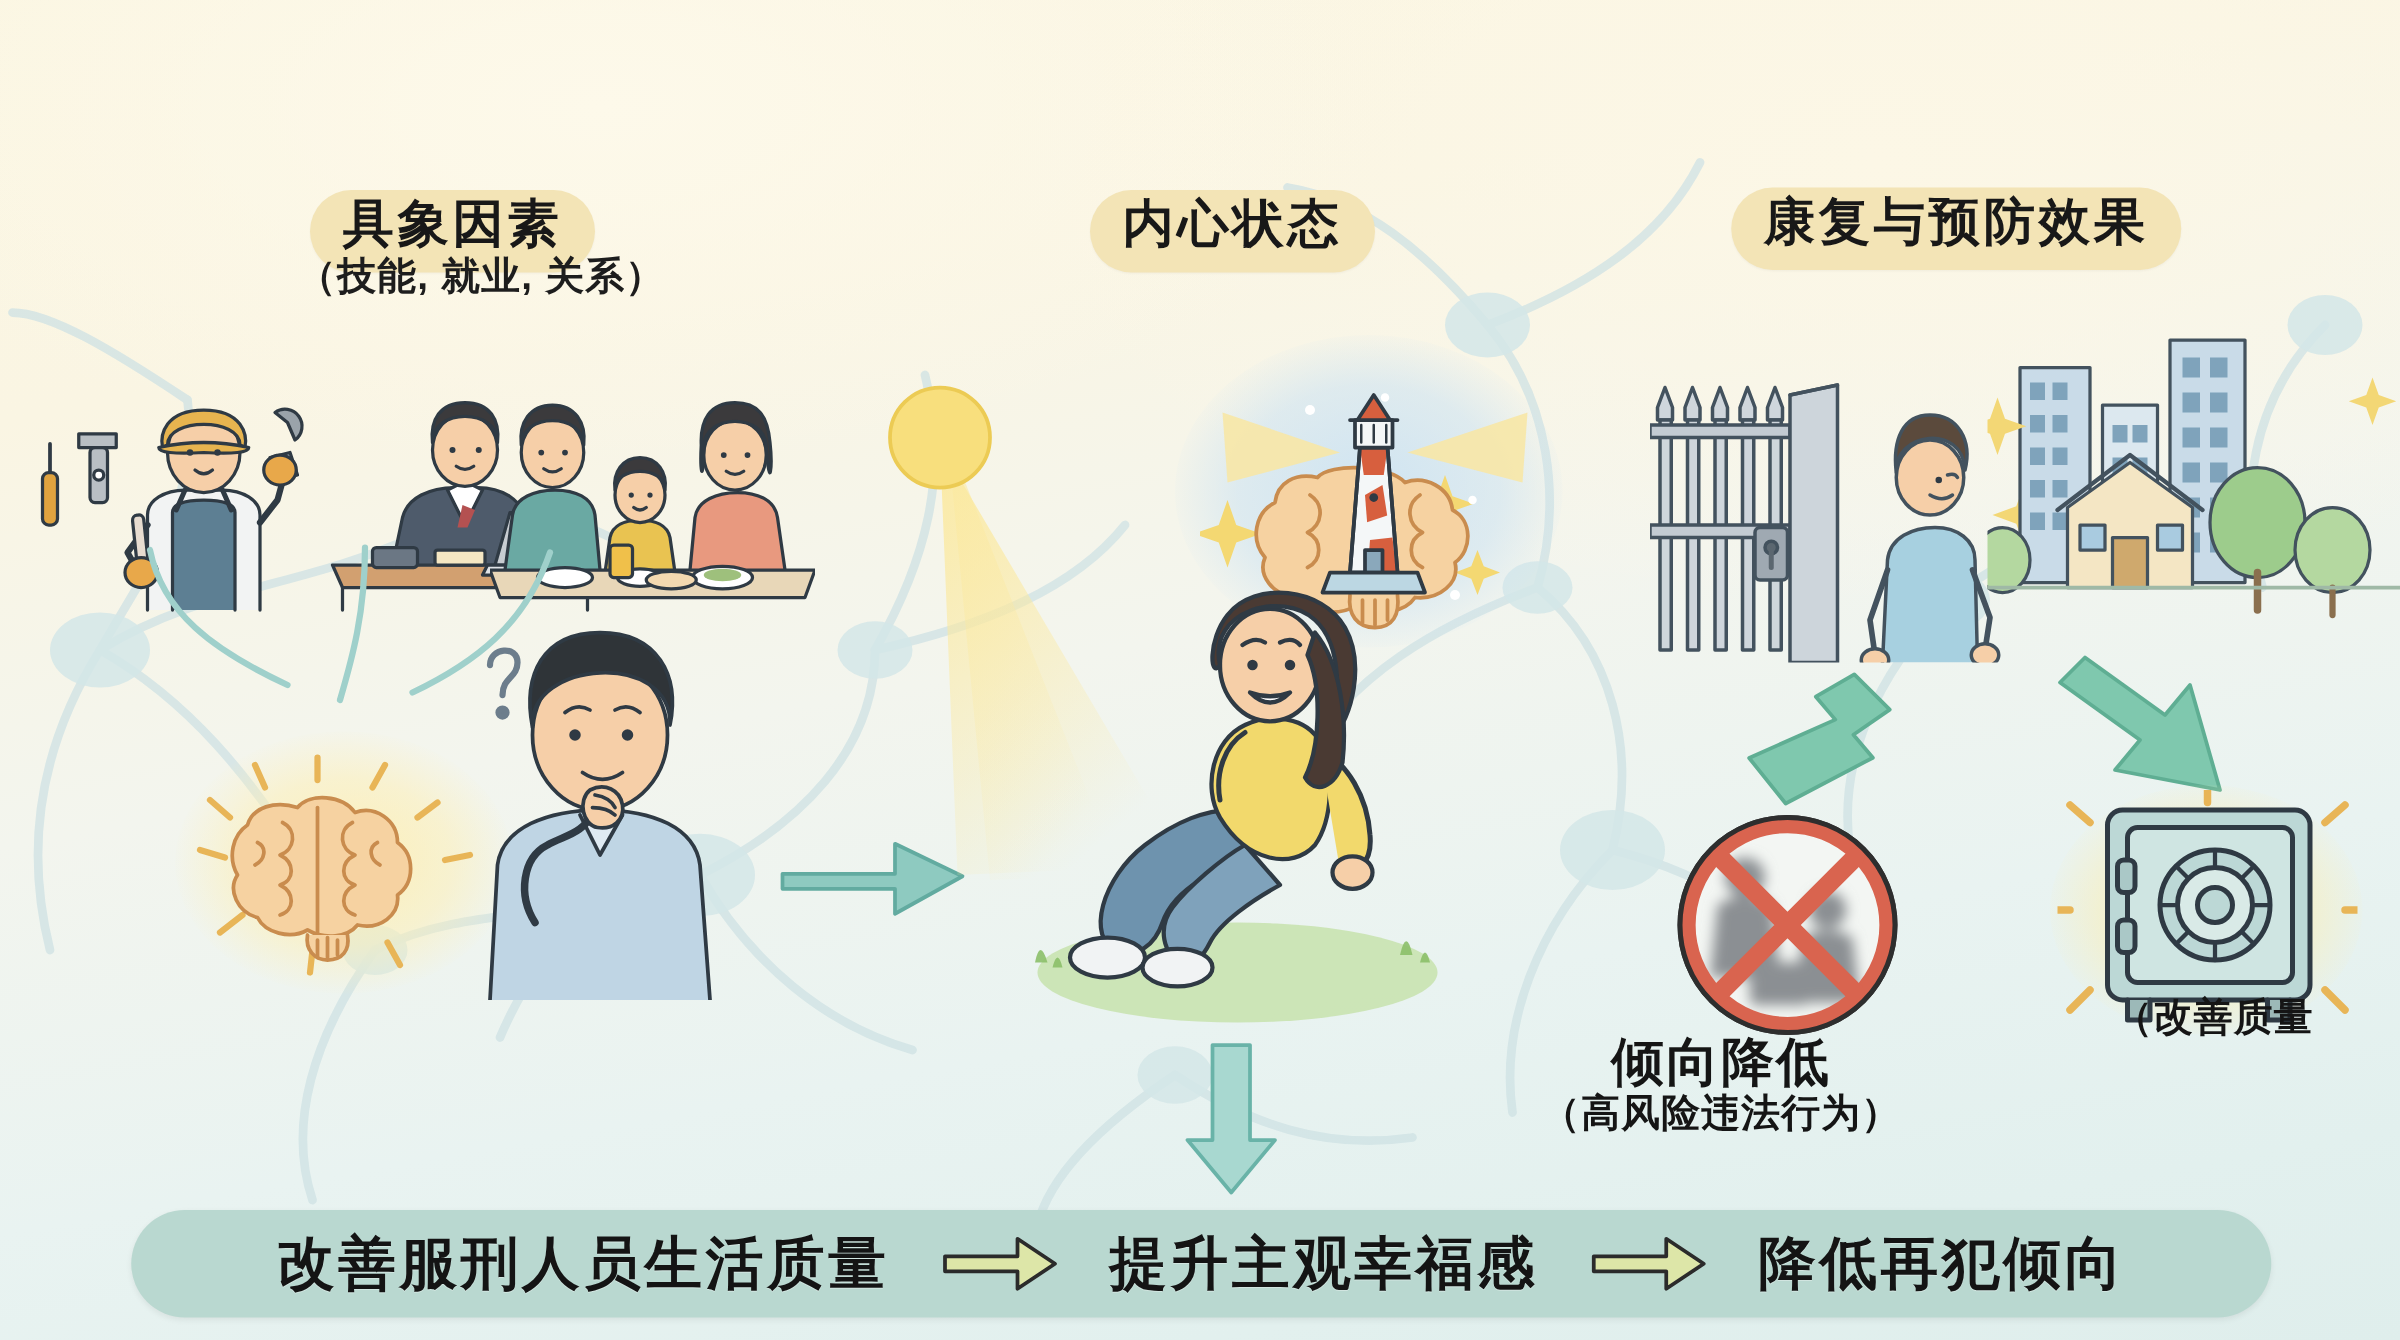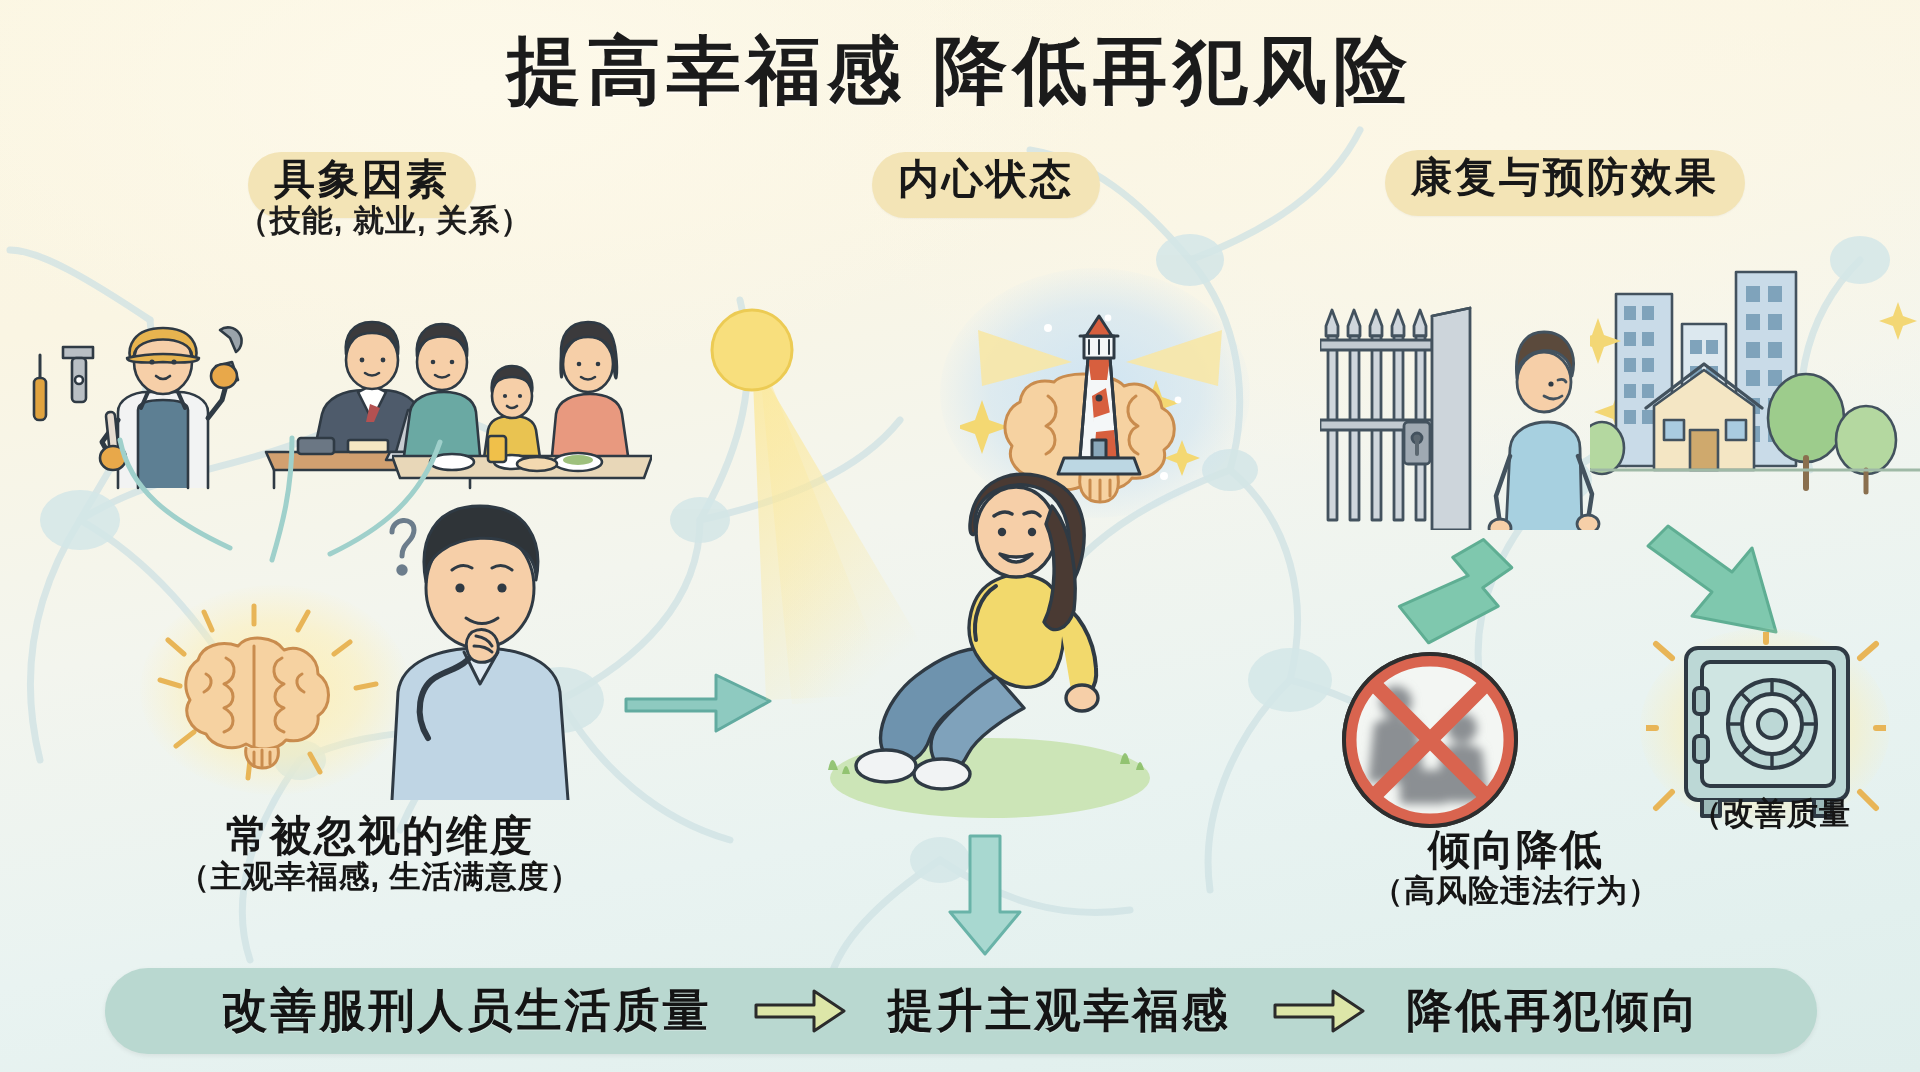--- a/index.html
+++ b/index.html
@@ -100,21 +100,20 @@
       <ellipse cx="300" cy="760" rx="26" ry="20"></ellipse>
       <ellipse cx="1190" cy="260" rx="34" ry="26"></ellipse>
       <ellipse cx="1230" cy="470" rx="28" ry="21"></ellipse>
       <ellipse cx="1290" cy="680" rx="42" ry="32"></ellipse>
       <ellipse cx="1560" cy="480" rx="32" ry="24"></ellipse>
       <ellipse cx="940" cy="860" rx="30" ry="23"></ellipse>
       <ellipse cx="1860" cy="260" rx="30" ry="24"></ellipse>
     </g>
   </svg>
 
-  <div class="title">提高幸福感  降低再犯风险</div>
 
   <div class="pill" style="left:248px;top:152px;">具象因素</div>
   <div class="sub" style="left:145px;top:200px;width:480px;">（技能, 就业, 关系）</div>
 
   <div class="pill" style="left:872px;top:152px;">内心状态</div>
 
   <div class="pill" style="left:1385px;top:150px;">康复与预防效果</div>
 
   <svg class="scene" style="left:20px;top:300px;" width="250" height="190" viewBox="0 0 250 190">
     <g stroke="#2f3a44" stroke-width="2.6" fill="none" stroke-linejoin="round" stroke-linecap="round">
@@ -248,24 +247,20 @@
   </svg>
 
   <svg class="scene" style="left:80px;top:430px;" width="560" height="200" viewBox="0 0 560 200">
     <g stroke="#9fd0cb" stroke-width="5" fill="none" stroke-linecap="round">
       <path d="M40 10 C 50 60, 90 90, 150 118"></path>
       <path d="M212 8 C 212 60, 202 96, 192 130"></path>
       <path d="M360 12 C 340 70, 300 100, 250 124"></path>
     </g>
   </svg>
 
-  <div class="cap" style="left:70px;top:812px;width:620px;">
-    <span class="l1">常被忽视的维度</span>
-    <span class="l2">（主观幸福感, 生活满意度）</span>
-  </div>
 
   <svg class="scene" style="left:620px;top:655px;" width="160" height="90" viewBox="0 0 160 90">
     <path d="M6 44 L96 44 L96 20 L150 46 L96 76 L96 56 L6 56 Z" fill="#8ecac0" stroke="#62aba0" stroke-width="3" stroke-linejoin="round"></path>
   </svg>
 
   <svg class="scene" style="left:700px;top:300px;" width="420" height="440" viewBox="0 0 420 440">
     <defs>
       <linearGradient id="raygrad" x1="0" y1="0" x2="0.5" y2="1">
         <stop offset="0%" stop-color="#fbe9a0" stop-opacity="0.95"></stop>
         <stop offset="100%" stop-color="#fbe9a0" stop-opacity="0"></stop>
@@ -486,21 +481,21 @@
       <path d="M44 84 q22 -14 44 0 l6 58 l-56 0 z"></path>
       <circle cx="132" cy="88" r="15"></circle>
       <path d="M112 110 q20 -12 40 0 l6 52 l-52 0 z"></path>
       <rect x="70" y="130" width="46" height="34" rx="4"></rect>
     </g>
     <circle cx="100" cy="100" r="80" fill="none" stroke="#d9644f" stroke-width="13"></circle>
     <path d="M46 46 L154 154 M154 46 L46 154" stroke="#d9644f" stroke-width="15" stroke-linecap="round"></path>
     <circle cx="100" cy="100" r="86" fill="none" stroke="#2e2e2e" stroke-width="4"></circle>
   </svg>
 
-  <div class="cap" style="left:1341px;top:826px;width:350px;">
+  <div class="cap" style="left:1202px;top:826px;width:350px;">
     <span class="l1">倾向降低</span>
     <span class="l2">（高风险违法行为）</span>
   </div>
 
   <div class="glow" style="left:1640px;top:628px;width:250px;height:200px;background:radial-gradient(ellipse at center,#fbeeb4 0%,rgba(251,238,180,.5) 48%,rgba(251,238,180,0) 74%);"></div>
   <svg class="scene" style="left:1646px;top:632px;" width="240" height="195" viewBox="0 0 240 195">
     <g stroke="#e8b557" stroke-width="6" stroke-linecap="round">
       <path d="M26 26 L10 12 M120 10 L120 -8 M214 26 L230 12 M10 96 L-8 96 M230 96 L248 96 M26 160 L10 176 M214 160 L230 176"></path>
     </g>
     <g stroke="#2f3a44" stroke-width="4" fill="none" stroke-linejoin="round" stroke-linecap="round">

